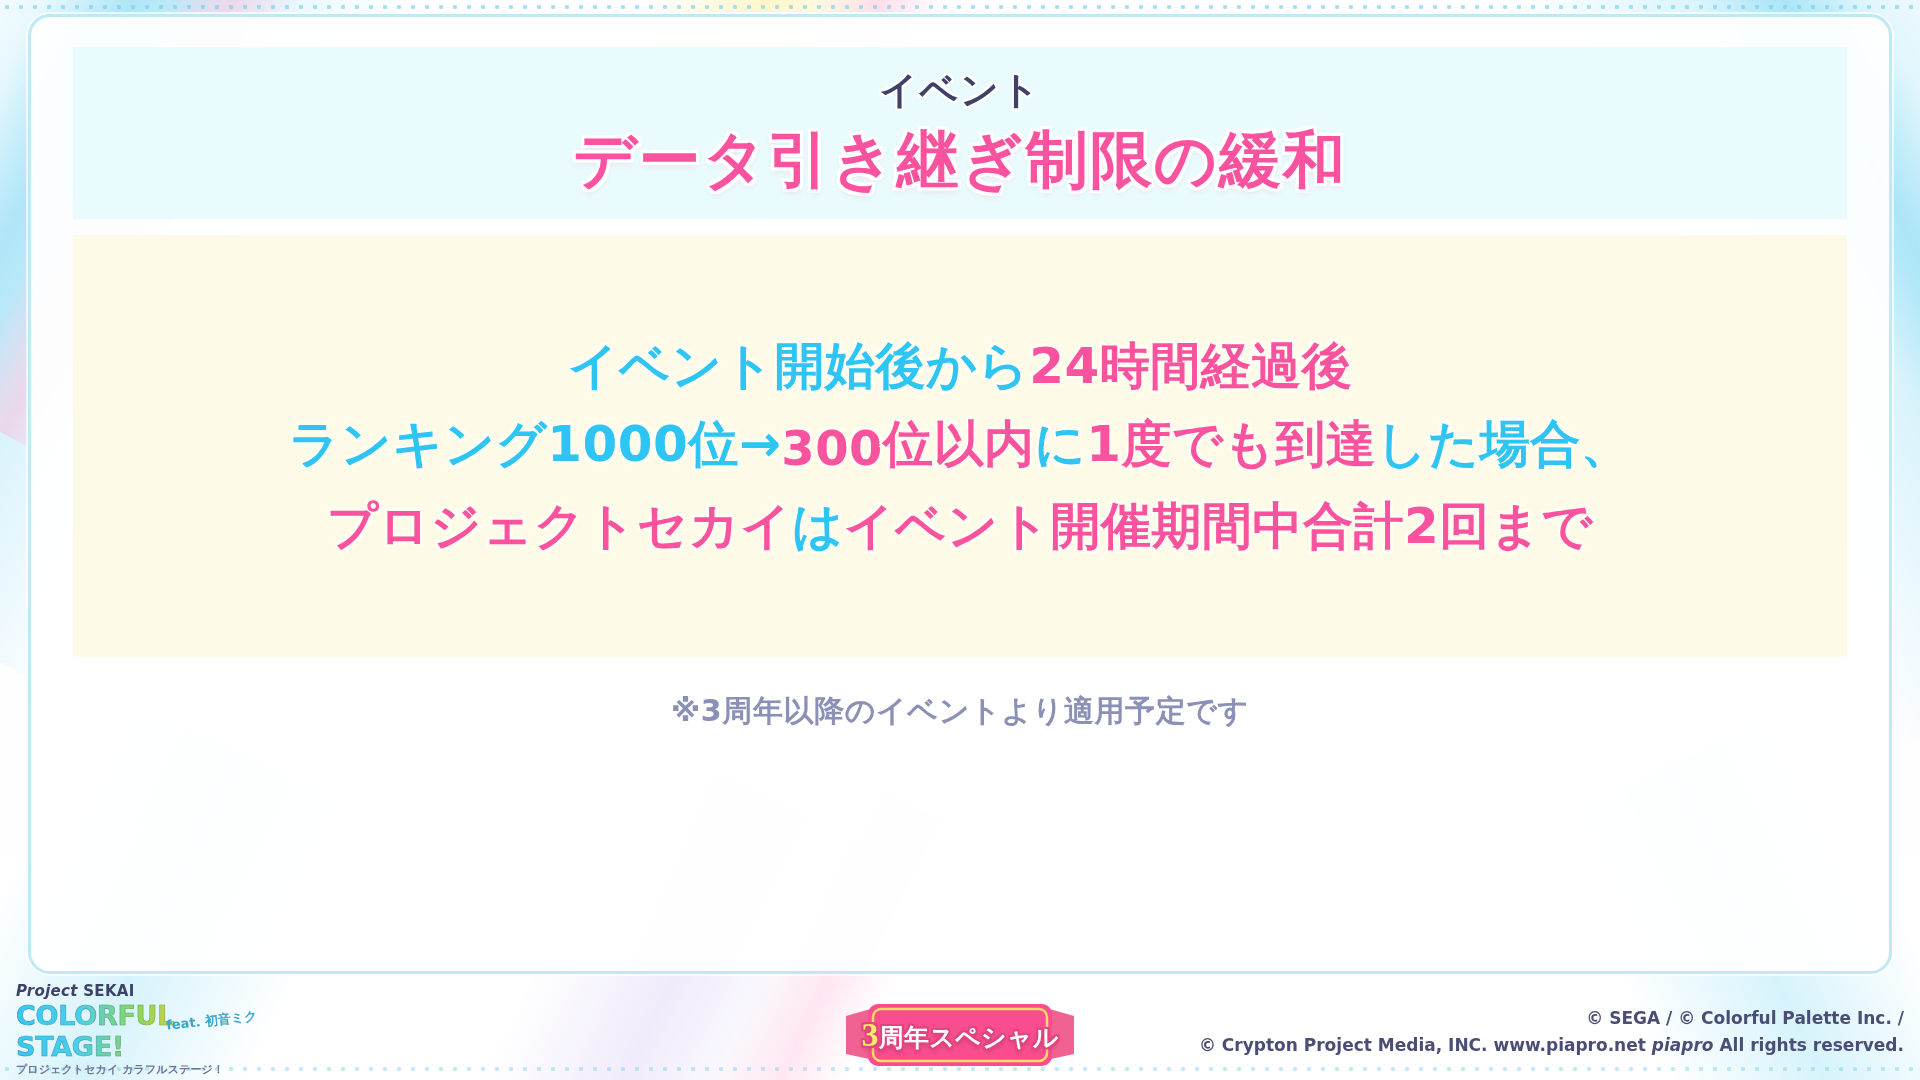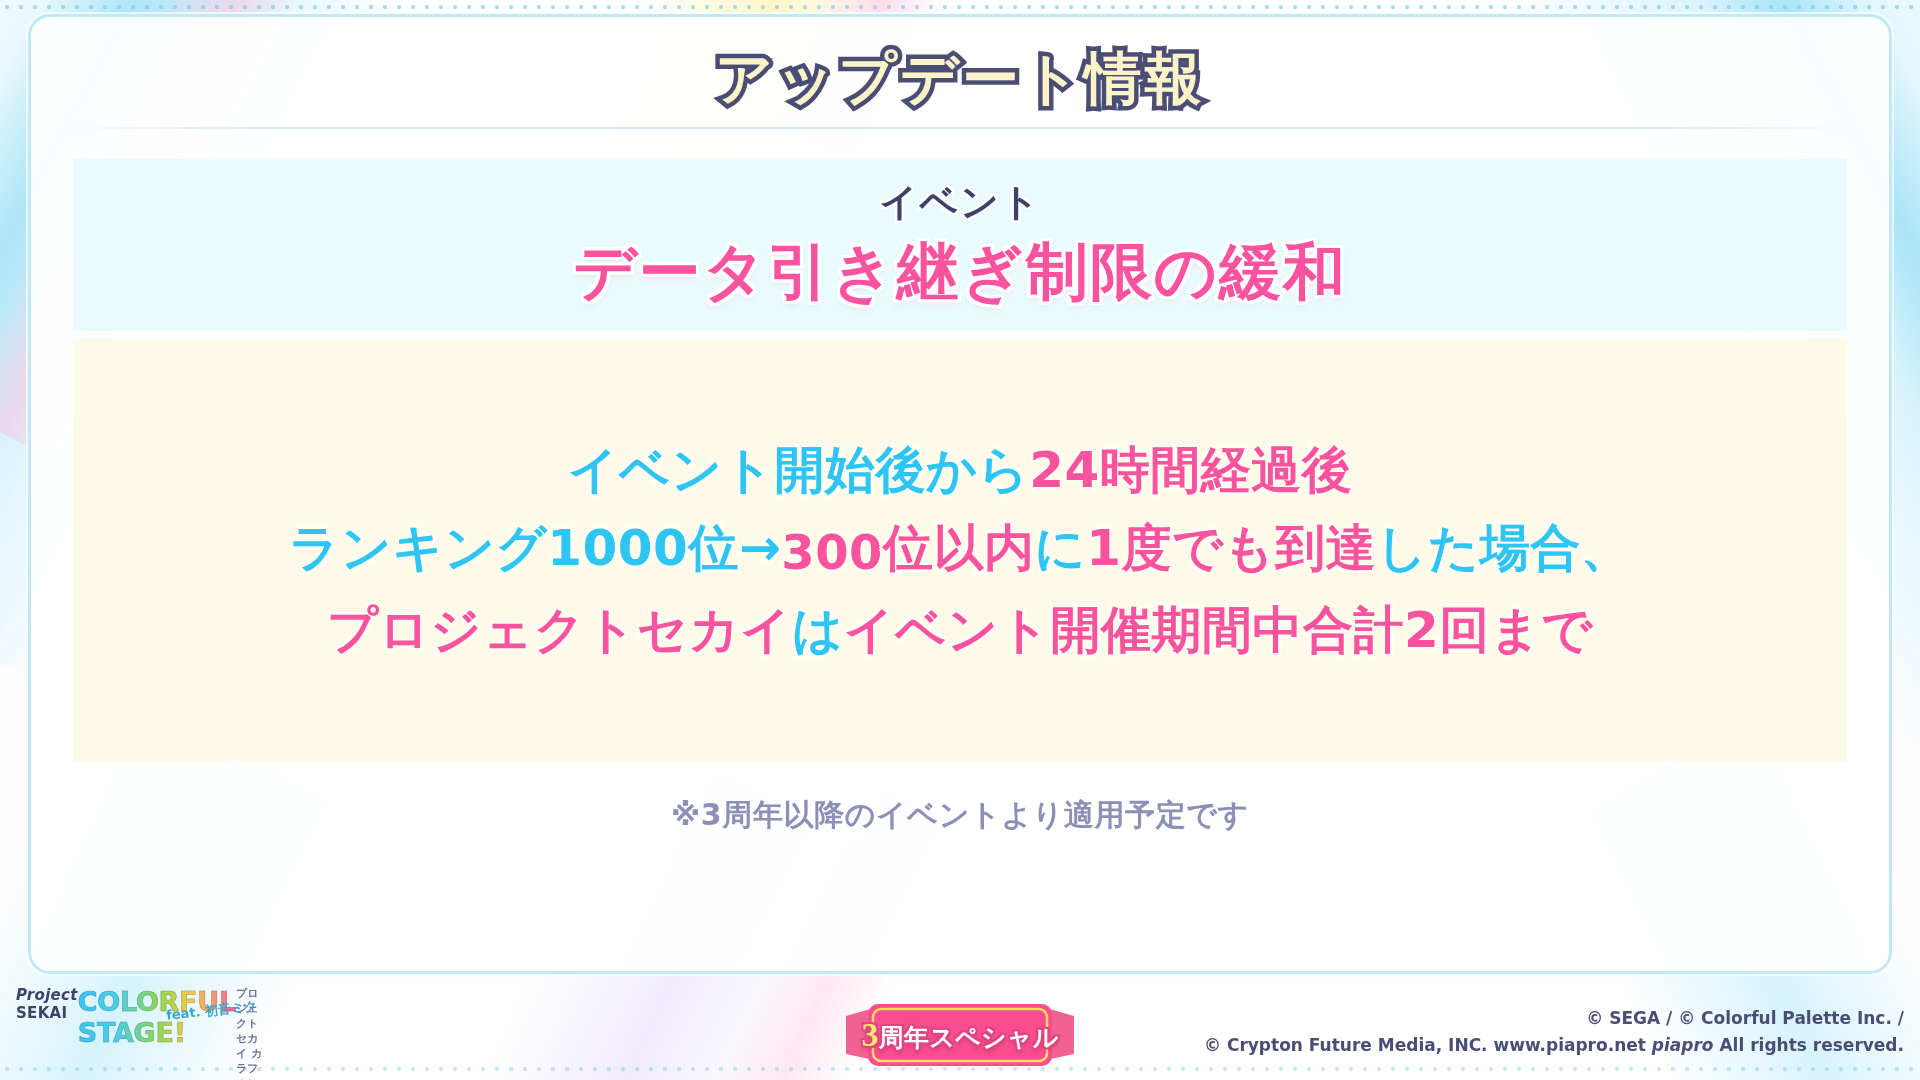--- a/index.html
+++ b/index.html
@@ -163,21 +163,21 @@
     color:#f9539f;
     letter-spacing:.03em;
     text-shadow:
        3px 0 0 #fff, -3px 0 0 #fff, 0 3px 0 #fff, 0 -3px 0 #fff,
        3px 3px 0 #fff, -3px 3px 0 #fff, 3px -3px 0 #fff, -3px -3px 0 #fff,
        0 4px 6px rgba(249,83,159,.18);
   }
 
   
   .panel-body {
-    margin:8px 42px 0 42px;
+    margin:16px 42px 0 42px;
     background:#fdfbe8;
     height:422px;
     display:flex;
     flex-direction:column;
     align-items:center;
     justify-content:center;
     gap:22px;
     padding:0 54px;
   }
   .bline {
@@ -207,23 +207,23 @@
     text-align:center;
     font-size:30px;
     font-weight:800;
     color:#8b90b6;
     letter-spacing:.02em;
   }
 
   
   .logo {
     position:absolute;
-    left:16px; bottom:28px;
+    left:16px; bottom:18px;
     width:250px; height:66px;
-    display:flex; flex-direction:row; justify-content:center;
+    display:flex; flex-direction:column; justify-content:center;
   }
   .logo-l1 {
     font-size:15px; font-weight:800; color:#3e4268;
     letter-spacing:.02em;
   }
   .logo-l1 i { font-style:italic; }
   .logo-l2 {
     font-size:27px; font-weight:900;
     letter-spacing:-.01em;
     background:linear-gradient(90deg,#36c8ef 0%,#49cfe9 25%,#8fd84f 50%,#f7c948 72%,#f45fa0 100%);
@@ -299,24 +299,20 @@
   <div class="ribbon rb-pinkT"></div>
   <div class="ribbon rb-bottomL"></div>
   <div class="ribbon rb-bottomC"></div>
   <div class="ribbon rb-bottomC2"></div>
   <div class="ribbon rb-bottomR"></div>
   <div class="dot-band"></div>
   <div class="dot-band-b"></div>
 
   <div class="card">
 
-    <div class="title-wrap">
-      <div class="title">アップデート情報</div>
-      <div class="title-rule"></div>
-    </div>
 
     <div class="panel-head">
       <div class="eyebrow">イベント</div>
       <div class="headline">データ引き継ぎ制限の緩和</div>
     </div>
 
     <div class="panel-body">
       <div class="bline"><span class="c">イベント開始後から</span><span class="p">24時間経過後</span></div>
       <div class="bline"><span class="c">ランキング1000位→</span><span class="p big">300</span><span class="p">位以内</span><span class="c">に</span><span class="p">1度でも到達</span><span class="c">した場合、</span></div>
       <div class="bline"><span class="p">プロジェクトセカイ</span><span class="c">は</span><span class="p">イベント開催期間中合計2回まで</span></div>
@@ -343,19 +339,19 @@
       <rect x="33" y="11" width="174" height="52" rx="8" fill="none" stroke="#ffd966" stroke-width="2.5"></rect>
     </svg>
     <div class="badge-text">
       <span class="num">3</span><span>周年スペシャル</span>
     </div>
   </div>
 
   <div class="copyright">
     <div>© SEGA / © Colorful Palette Inc. /</div>
     <div>
-      <span>© Crypton Future Media, INC. www.piapro.net</span>
+      <span>© Crypton Project Media, INC. www.piapro.net</span>
       <span class="piapro">piapro</span>
       <span>All rights reserved.</span>
     </div>
   </div>
 
 </div>
 
 </body></html>

